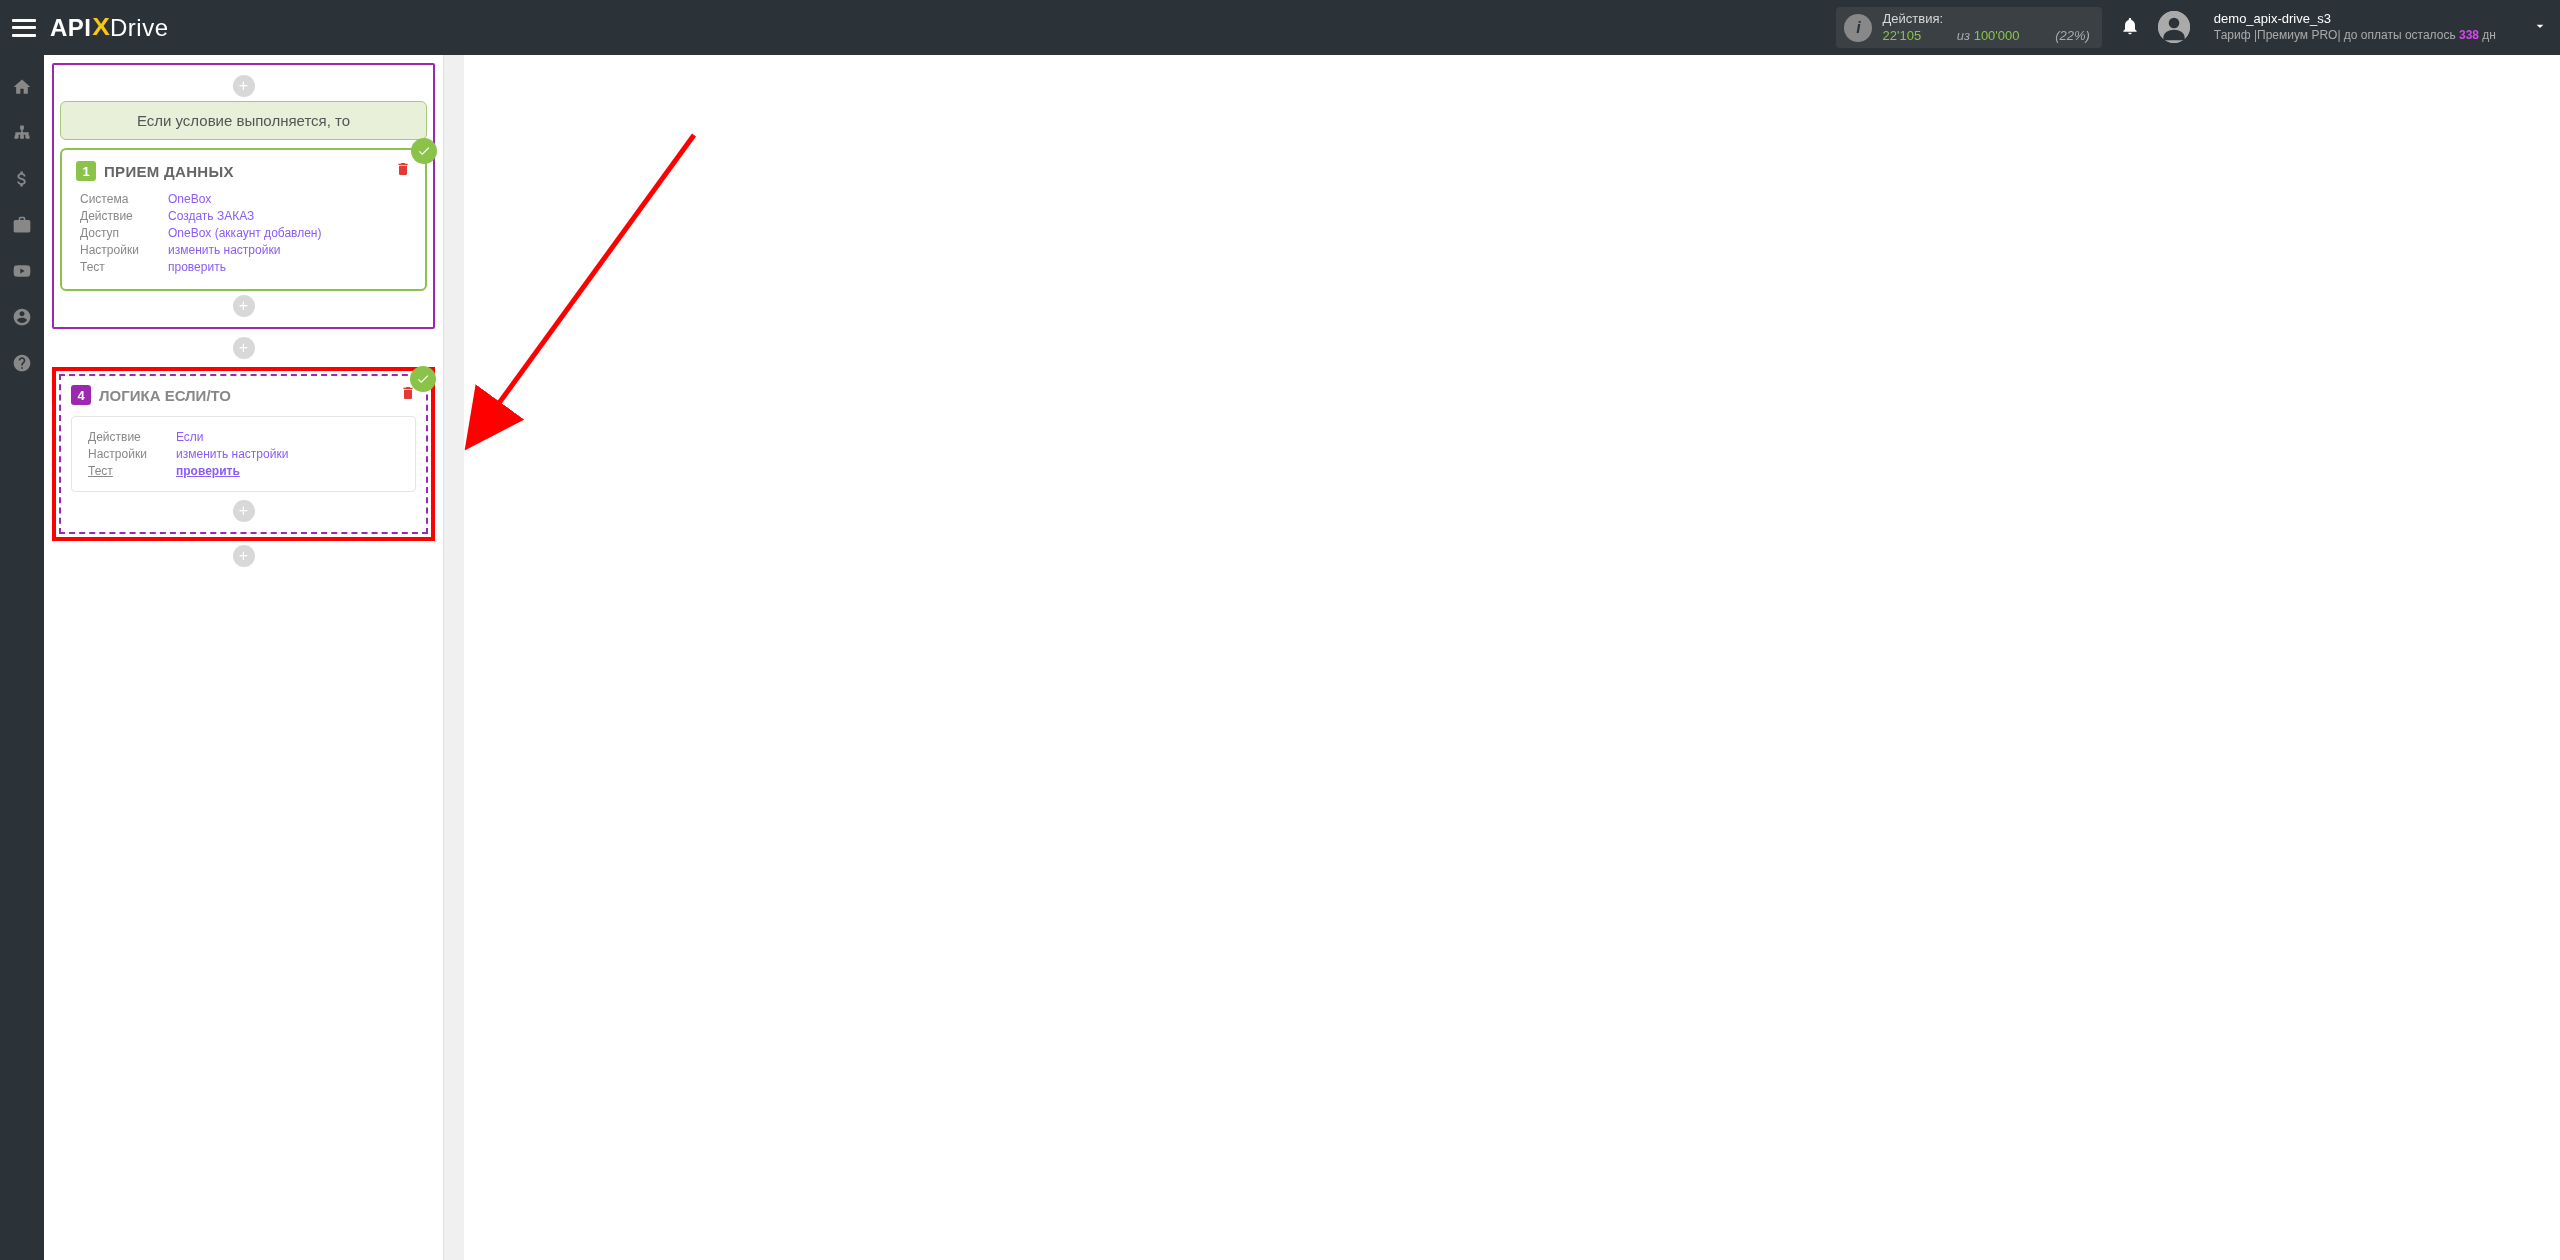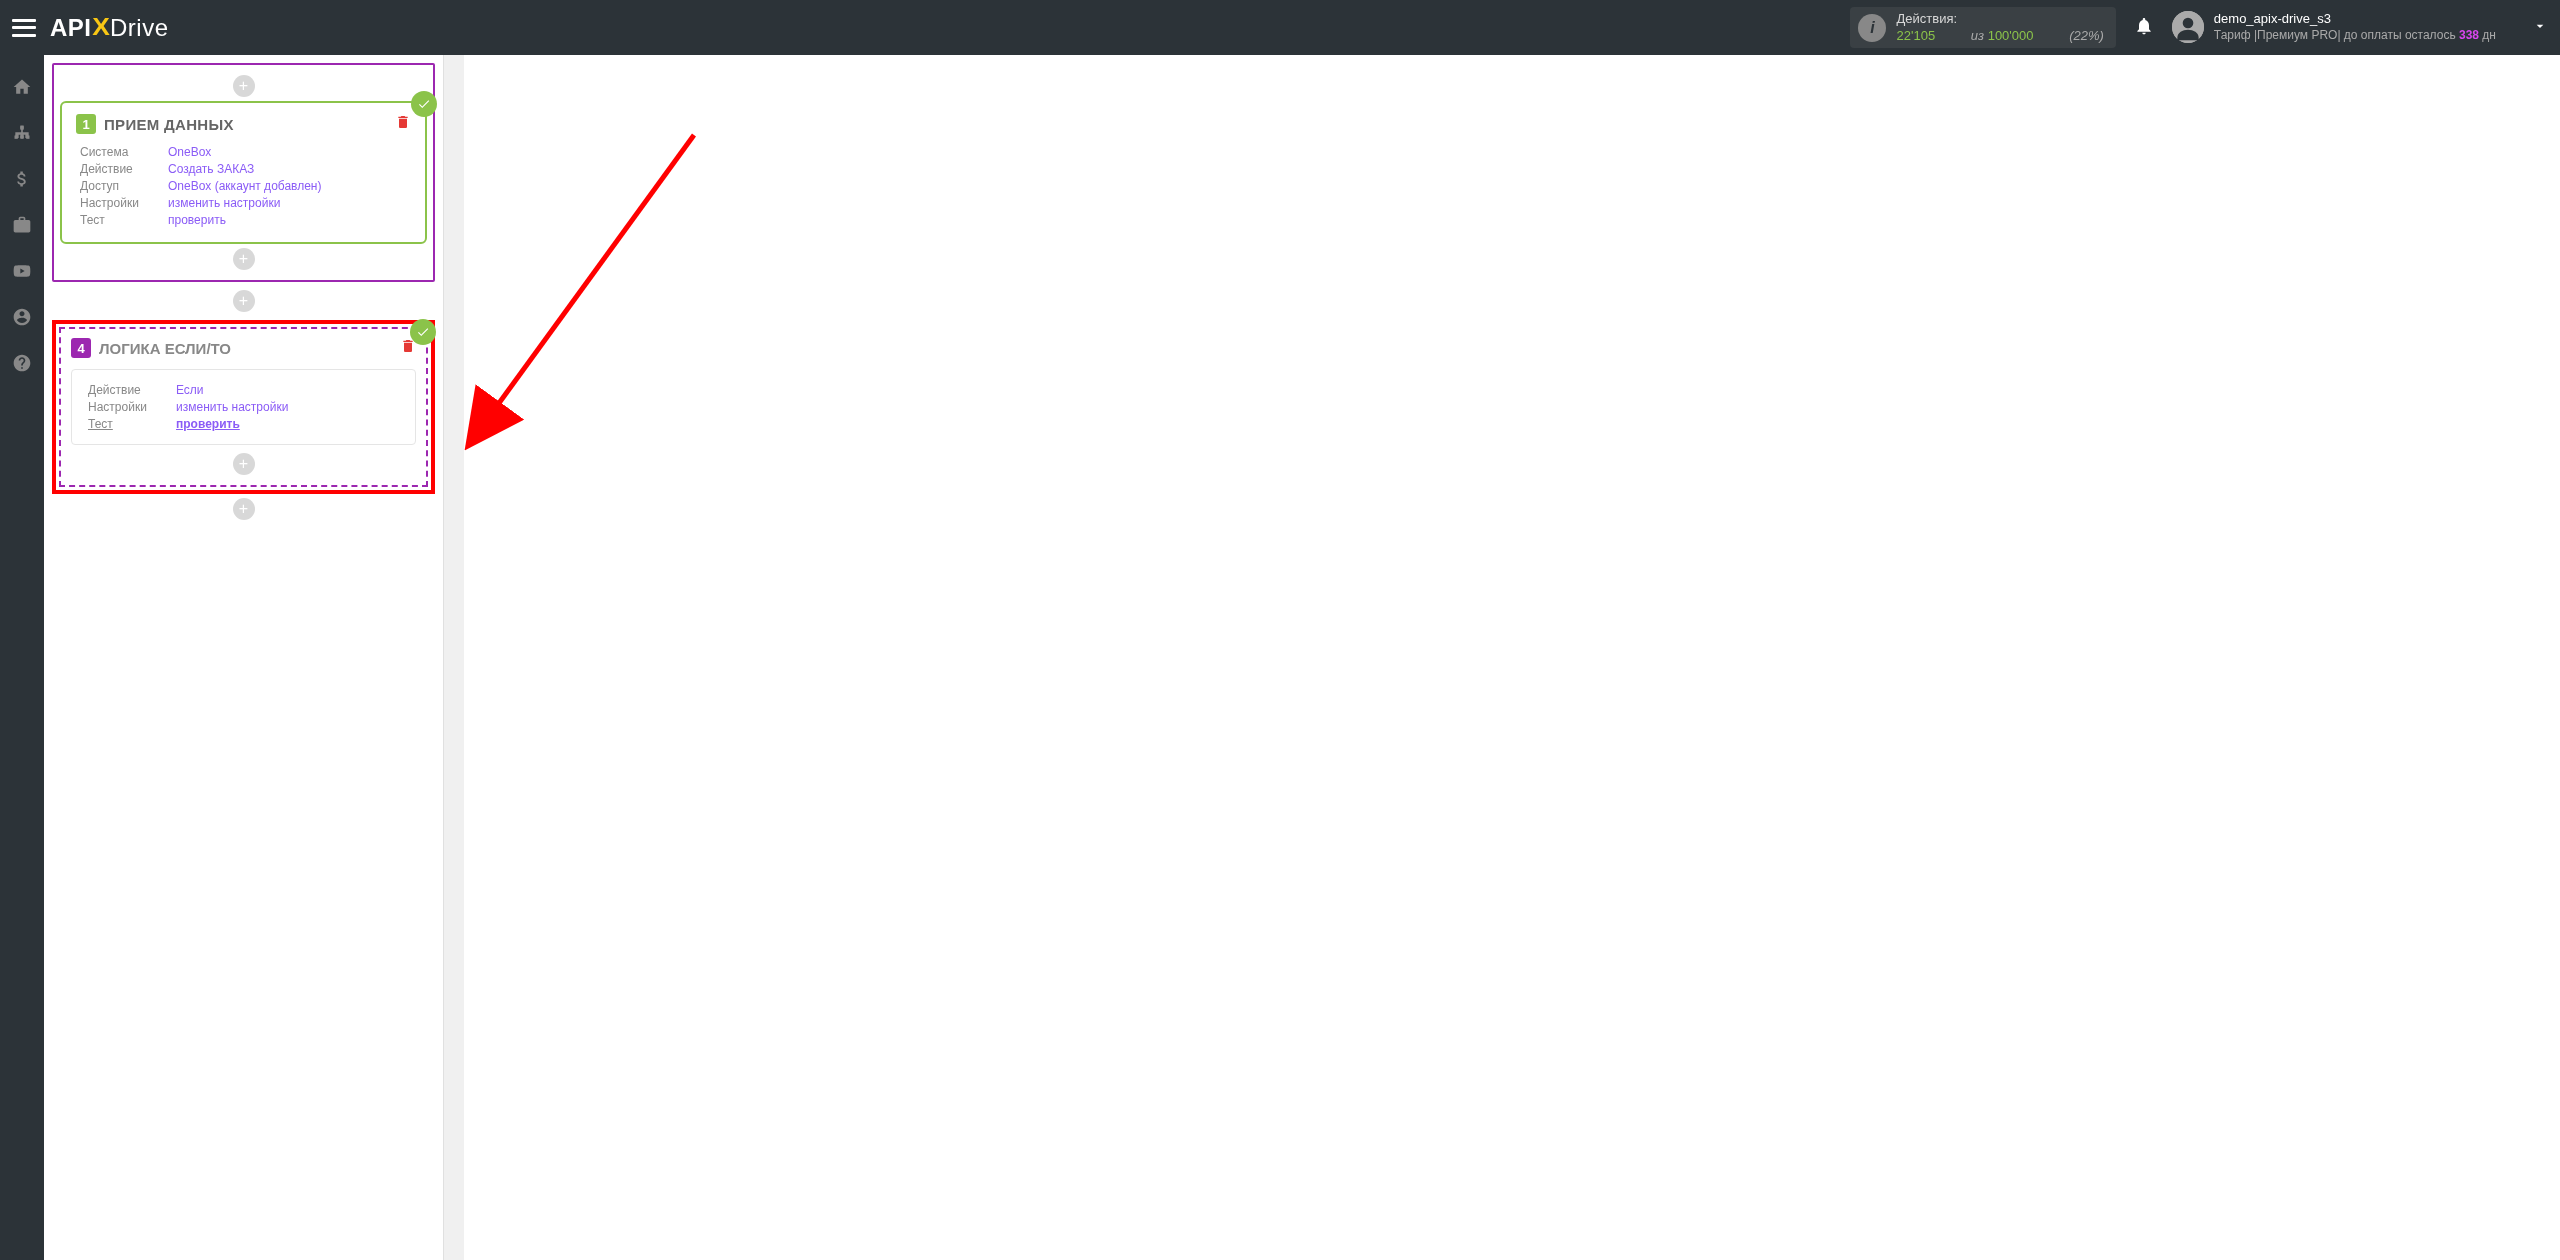--- a/index.html
+++ b/index.html
@@ -35,21 +35,21 @@
   display: flex; align-items: center; justify-content: center;
   font-weight: bold; font-style: italic; color: #2c3338; font-size: 16px;
 }
 .actions-text { line-height: 1.3; }
 .actions-text .line1 { color: #d8d8d8; font-size: 13px; }
 .actions-text .line2 { font-size: 13px; }
 .num-green { color: #8bc34a; }
 .num-gray { color: #aaa; font-style: italic; margin-left: 32px; }
 .bell-icon, .user-avatar { color: #fff; }
 .bell-icon svg { width: 20px; height: 20px; fill: #fff; }
-.user-block { display: flex; align-items: center; gap: 10px; }
+.user-block { display: flex; align-items: center; gap: 24px; }
 .user-avatar {
   width: 32px; height: 32px; border-radius: 50%; background: #aaa;
   display: flex; align-items: center; justify-content: center;
 }
 .user-avatar svg { width: 32px; height: 32px; fill: #aaa; }
 .user-info { font-size: 13px; line-height: 1.3; }
 .user-info .username { color: #fff; }
 .user-info .tariff { color: #aaa; font-size: 12px; }
 .user-info .tariff b { color: #d946ef; }
 .chevron-down { margin-left: 18px; color: #fff; }
@@ -235,20 +235,21 @@
         <path d="M12 2C6.48 2 2 6.48 2 12s4.48 10 10 10 10-4.48 10-10S17.52 2 12 2zm1 17h-2v-2h2v2zm2.07-7.75l-.9.92C13.45 12.9 13 13.5 13 15h-2v-.5c0-1.1.45-2.1 1.17-2.83l1.24-1.26c.37-.36.59-.86.59-1.41 0-1.1-.9-2-2-2s-2 .9-2 2H8c0-2.21 1.79-4 4-4s4 1.79 4 4c0 .88-.36 1.68-.93 2.25z"></path>
       </svg>
   </div>
 </div>
 
 <div class="main">
   <div class="left-col">
 
     <div class="flow-container">
       <div class="plus-btn">+</div>
+      <div class="condition-banner">Если условие выполняется, то</div>
 
       <div class="step-card">
         <div class="check-badge">
           <svg viewBox="0 0 24 24">
               <path d="M9 16.17L4.83 12l-1.42 1.41L9 19 21 7l-1.41-1.41z"></path>
             </svg>
         </div>
         <div class="step-header">
           <span class="step-num">1</span>
           <span class="step-title">ПРИЕМ ДАННЫХ</span>

